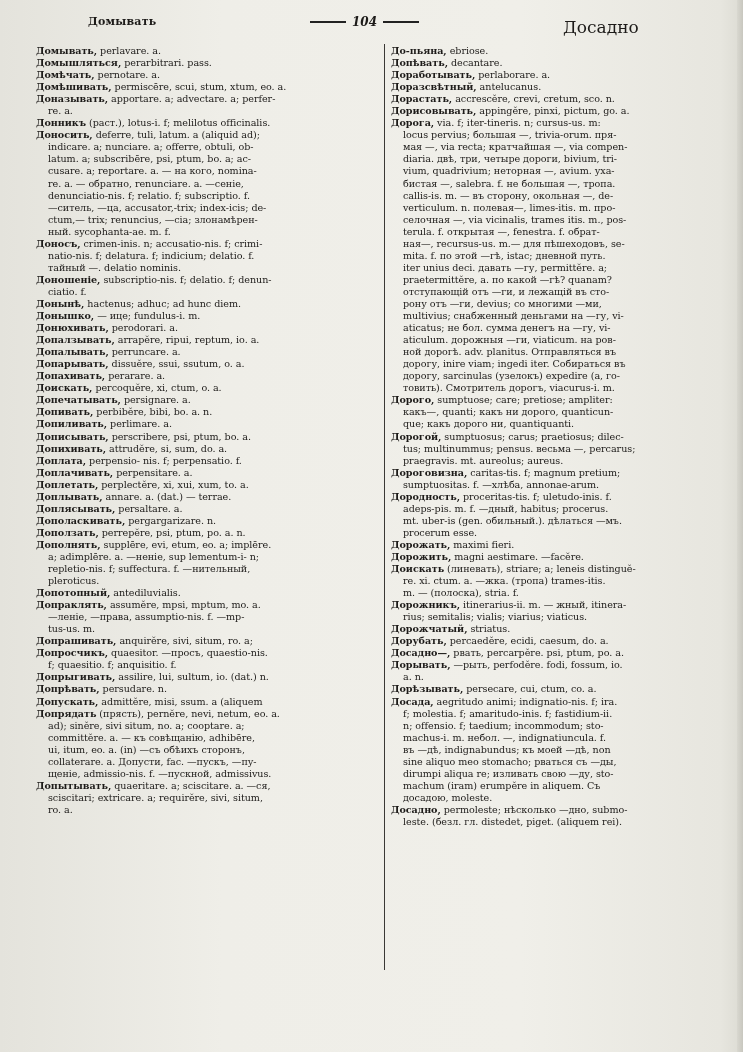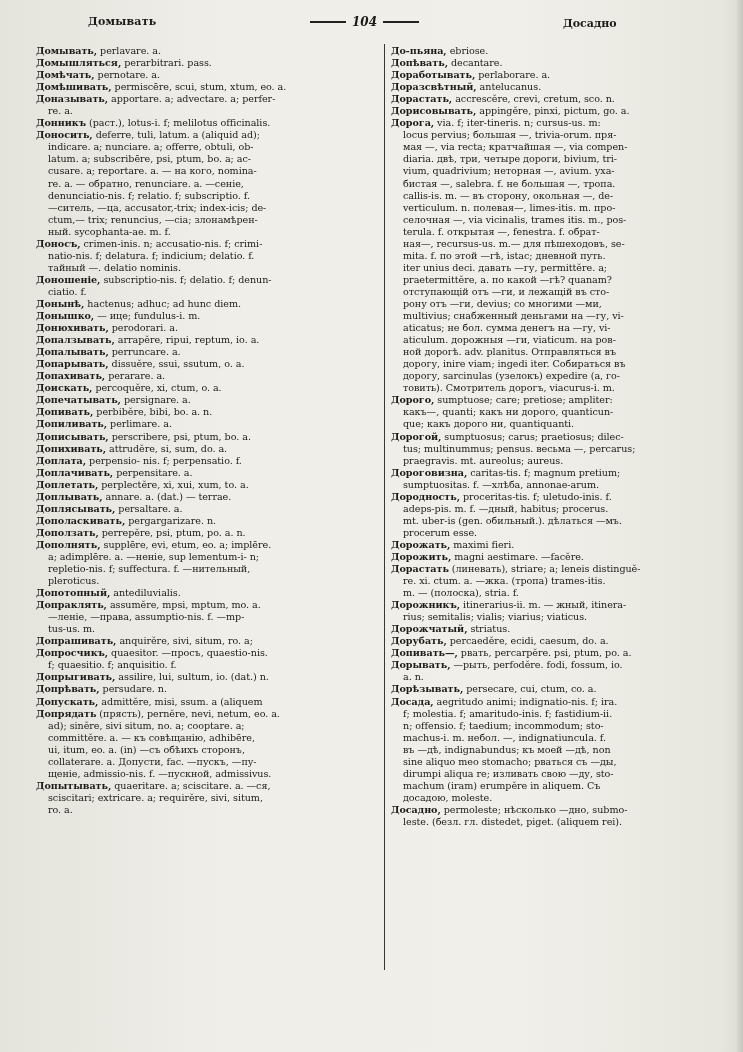--- a/index.html
+++ b/index.html
@@ -16,21 +16,21 @@
     .edge-right {
       position: absolute; right: 0; top: 0; width: 6px; height: 1052px;
       background: linear-gradient(90deg, #d9d8d0, #c8c7bf);
     }
     .header {
       position: absolute; top: 0; left: 0; width: 743px; height: 40px;
     }
     .hdr-left { position: absolute; left: 88px; top: 15px; font-size: 11px; font-weight: bold; letter-spacing: 0.2px; }
     .hdr-center { position: absolute; left: 310px; top: 15px; font-size: 12px; font-weight: bold; display:flex; align-items:center; gap:6px;font-style:italic;}
     .hdr-center .rule { display:inline-block; width: 36px; height: 1.5px; background:#222; }
-    .hdr-right { position: absolute; left: 563px; top: 17px; font-size: 11px; font-weight: bold; }
+    .hdr-right { position: absolute; left: 563px; top: 17px; font-size: 17px; font-weight: normal; }
     .col {
       position: absolute; top: 45px;
       font-size: 9.6px; line-height: 12.05px;
       letter-spacing: -0.05px;
     }
     .col-left { left: 36px; width: 340px; }
     .col-right { left: 391px; width: 338px; }
     .divider {
       position: absolute; left: 384px; top: 44px; width: 1px; height: 926px; background: #3a3835;
     }
@@ -158,28 +158,28 @@
       <div class="line indent"><span>tus; multinummus; pensus. весьма —, percarus;</span></div>
       <div class="line indent"><span>praegravis. mt. aureolus; aureus.</span></div>
       <div class="line"><span class="hw">Дороговизна,</span><span> caritas-tis. f; magnum pretium;</span></div>
       <div class="line indent"><span>sumptuositas. f. —хлѣба, annonae-arum.</span></div>
       <div class="line"><span class="hw">Дородность,</span><span> proceritas-tis. f; uletudo-inis. f.</span></div>
       <div class="line indent"><span>adeps-pis. m. f. —дный, habitus; procerus.</span></div>
       <div class="line indent"><span>mt. uber-is (gen. обильный.). дѣлаться —мъ.</span></div>
       <div class="line indent"><span>procerum esse.</span></div>
       <div class="line"><span class="hw">Дорожать,</span><span> maximi fieri.</span></div>
       <div class="line"><span class="hw">Дорожить,</span><span> magni aestimare. —facĕre.</span></div>
-      <div class="line"><span class="hw">Дорастать</span><span> (линевать), striare; a; leneis distinguĕ-</span></div>
+      <div class="line"><span class="hw">Доискать</span><span> (линевать), striare; a; leneis distinguĕ-</span></div>
       <div class="line indent"><span>re. xi. ctum. a. —жка. (тропа) trames-itis.</span></div>
       <div class="line indent"><span>m. — (полоска), stria. f.</span></div>
       <div class="line"><span class="hw">Дорожникъ,</span><span> itinerarius-ii. m. — жный, itinera-</span></div>
       <div class="line indent"><span>rius; semitalis; vialis; viarius; viaticus.</span></div>
       <div class="line"><span class="hw">Дорожчатый,</span><span> striatus.</span></div>
       <div class="line"><span class="hw">Дорубать,</span><span> percaedĕre, ecidi, caesum, do. a.</span></div>
-      <div class="line"><span class="hw">Допивать—,</span><span> рвать, percarpĕre. psi, ptum, po. a.</span></div>
+      <div class="line"><span class="hw">Досадно—,</span><span> рвать, percarpĕre. psi, ptum, po. a.</span></div>
       <div class="line"><span class="hw">Дорывать,</span><span> —рыть, perfodĕre. fodi, fossum, io.</span></div>
       <div class="line indent"><span>a. n.</span></div>
       <div class="line"><span class="hw">Дорѣзывать,</span><span> persecare, cui, ctum, co. a.</span></div>
       <div class="line"><span class="hw">Досада,</span><span> aegritudo animi; indignatio-nis. f; ira.</span></div>
       <div class="line indent"><span>f; molestia. f; amaritudo-inis. f; fastidium-ii.</span></div>
       <div class="line indent"><span>n; offensio. f; taedium; incommodum; sto-</span></div>
       <div class="line indent"><span>machus-i. m. небол. —, indignatiuncula. f.</span></div>
       <div class="line indent"><span>въ —дѣ, indignabundus; къ моей —дѣ, non</span></div>
       <div class="line indent"><span>sine aliquo meo stomacho; рваться съ —ды,</span></div>
       <div class="line indent"><span>dirumpi aliqua re; изливать свою —ду, sto-</span></div>

